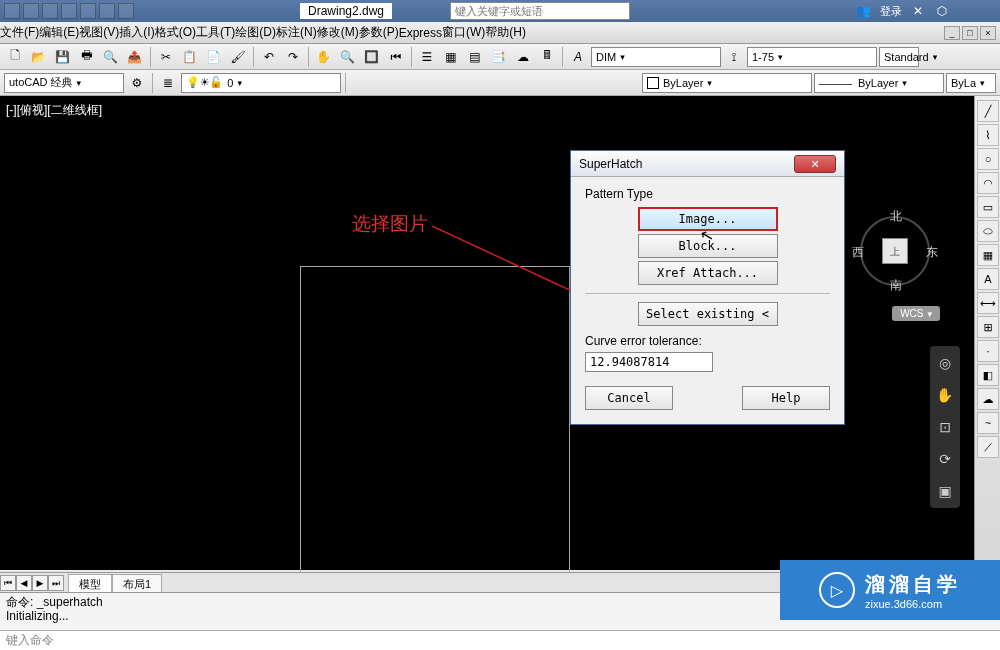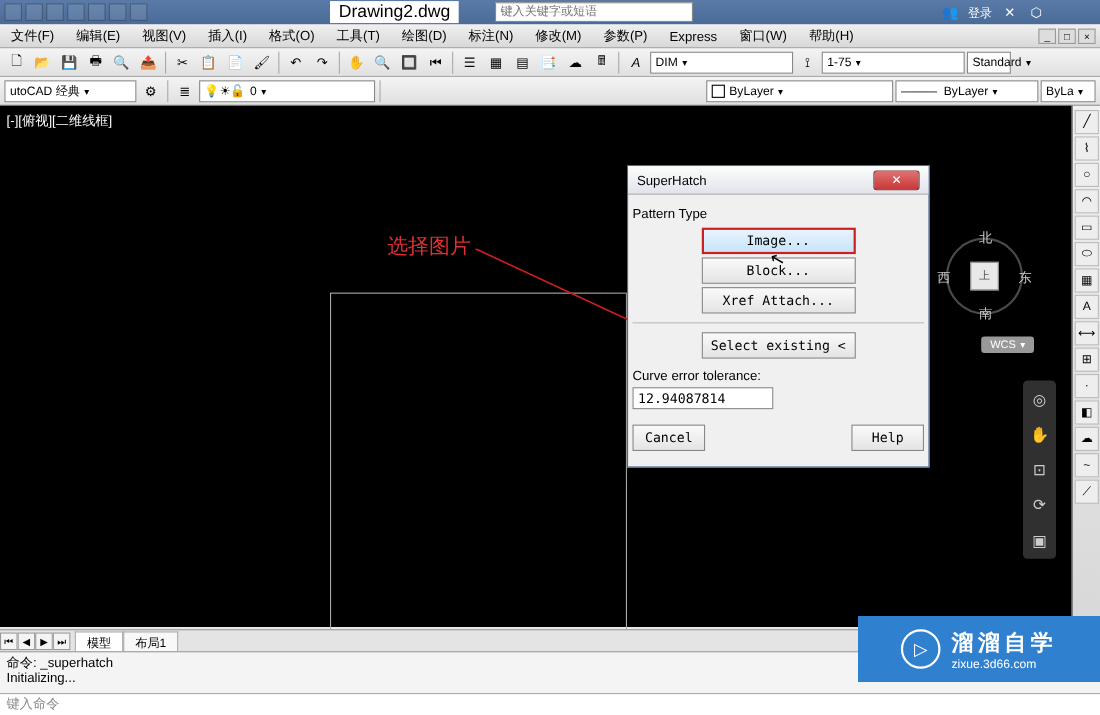--- a/index.html
+++ b/index.html
@@ -2,28 +2,28 @@
 <html><head>
 <meta charset="utf-8">
 <style>
 * { box-sizing: border-box; margin: 0; padding: 0; font-family: "Microsoft YaHei", SimSun, Arial, sans-serif; }
 body { width: 1000px; height: 650px; overflow: hidden; background: #E8E8E8; position: relative; }
 
 
 .titlebar { height: 22px; background: linear-gradient(#5A7BA8, #4A6B98); display: flex; align-items: center; color: #fff; font-size: 11px; position: relative; }
 .qat { display: flex; gap: 3px; padding: 0 4px; align-items: center; }
 .qat-icon { width: 16px; height: 16px; background: rgba(255,255,255,0.1); border: 1px solid rgba(0,0,0,0.3); }
-.title-text { position: absolute; left: 300px; color: #000; background: #fff; padding: 1px 8px; font-size: 16px; }
+.title-text { position: absolute; left: 300px; color: #000; background: #fff; padding: 1px 8px; font-size: 12px; }
 .title-search { position: absolute; left: 450px; width: 180px; height: 18px; background: #fff; border: 1px solid #888; font-size: 11px; padding: 0 4px; color: #888; }
 .title-right { position: absolute; right: 50px; display: flex; gap: 8px; align-items: center; }
 .title-icon { width: 16px; height: 16px; color: #fff; display: inline-flex; align-items: center; justify-content: center; font-size: 12px; }
 
 
 .menubar { height: 22px; background: linear-gradient(#F0F0F0, #D8D8D8); display: flex; align-items: center; border-bottom: 1px solid #999; font-size: 12px; }
-.menu-item { padding: 2px 10px; cursor: pointer; }
+.menu-item { padding: 2px 0; cursor: pointer; }
 .win-controls { margin-left: auto; display: flex; gap: 2px; padding-right: 4px; }
 .win-btn { width: 16px; height: 14px; background: #DDD; border: 1px solid #999; font-size: 9px; text-align: center; line-height: 12px; }
 
 
 .toolbar-row { height: 26px; background: linear-gradient(#F4F4F4, #E0E0E0); border-bottom: 1px solid #AAA; display: flex; align-items: center; padding: 0 4px; gap: 2px; }
 .tool-btn { width: 22px; height: 22px; border: 1px solid transparent; display: inline-flex; align-items: center; justify-content: center; font-size: 12px; }
 .tool-sep { width: 1px; height: 20px; background: #AAA; margin: 0 2px; }
 .tool-combo { height: 20px; background: #fff; border: 1px solid #888; font-size: 11px; padding: 0 4px; display: inline-flex; align-items: center; }
 .arrow-down::after { content: "▾"; margin-left: 4px; font-size: 9px; }
 
@@ -56,29 +56,29 @@
 .nav-icon { width: 22px; height: 22px; color: #CCC; font-size: 14px; text-align: center; line-height: 22px; }
 
 
 .right-palette { position: absolute; top: 96px; right: 0; bottom: 80px; width: 26px; background: linear-gradient(#F0F0F0,#D8D8D8); border-left: 1px solid #999; display: flex; flex-direction: column; gap: 2px; padding: 4px 2px; }
 .rp-btn { width: 22px; height: 22px; border: 1px solid #BBB; background: #EEE; font-size: 11px; text-align: center; line-height: 20px; }
 
 
 .dialog { position: absolute; top: 150px; left: 570px; width: 275px; background: #F0F0F0; border: 1px solid #4A6B98; box-shadow: 4px 4px 12px rgba(0,0,0,0.4); }
 .dialog-title { height: 26px; background: linear-gradient(#FDFDFD, #E0E4EA); display: flex; align-items: center; padding: 0 8px; font-size: 12px; border-bottom: 1px solid #AAA; }
 .dialog-close { margin-left: auto; width: 42px; height: 18px; background: linear-gradient(#E07070, #C83838); border: 1px solid #803030; border-radius: 3px; color: #fff; font-size: 11px; text-align: center; line-height: 16px; }
-.dialog-body { padding: 10px 4px 14px; font-family: "SimSun", monospace; font-size: 12px; }
+.dialog-body { padding: 10px 14px 14px; font-family: "SimSun", monospace; font-size: 12px; }
 .fieldset-label { font-size: 12px; margin-bottom: 6px; }
 .dlg-btn { display: block; width: 140px; height: 24px; margin: 3px auto; background: linear-gradient(#FAFAFA, #E4E4E4); border: 1px solid #888; font-size: 12px; font-family: "SimSun", monospace; }
 .dlg-btn.highlighted { border: 2px solid #CC2020; background: linear-gradient(#E8F4FF, #C8E4F8); }
 .dlg-sep { height: 1px; background: #BBB; margin: 8px 0; }
 .dlg-label { font-size: 12px; margin: 8px 0 4px; }
 .dlg-input { width: 128px; height: 20px; border: 1px solid #888; padding: 0 4px; font-size: 12px; font-family: "SimSun", monospace; }
 .dlg-footer { display: flex; justify-content: space-between; margin-top: 14px; }
-.dlg-footer .dlg-btn { width: 66px; margin: 0; display: inline-block; }
+.dlg-footer .dlg-btn { width: 88px; margin: 0; display: inline-block; }
 .cursor { position: absolute; top: 226px; left: 700px; font-size: 16px; color: #000; pointer-events: none; transform: rotate(-15deg); }
 
 
 .bottom-tabs { position: absolute; bottom: 58px; left: 0; right: 0; height: 20px; background: #E4E4E4; border-top: 1px solid #999; display: flex; align-items: center; font-size: 11px; }
 .tab-nav { display: flex; margin-right: 4px; }
 .tab-nav-btn { width: 16px; height: 16px; border: 1px solid #999; background: #F4F4F4; font-size: 9px; text-align: center; line-height: 14px; }
 .layout-tab { padding: 2px 10px; background: #F8F8F8; border: 1px solid #AAA; border-bottom: none; position: relative; top: 1px; }
 .layout-tab.active { background: #fff; }
 
 

